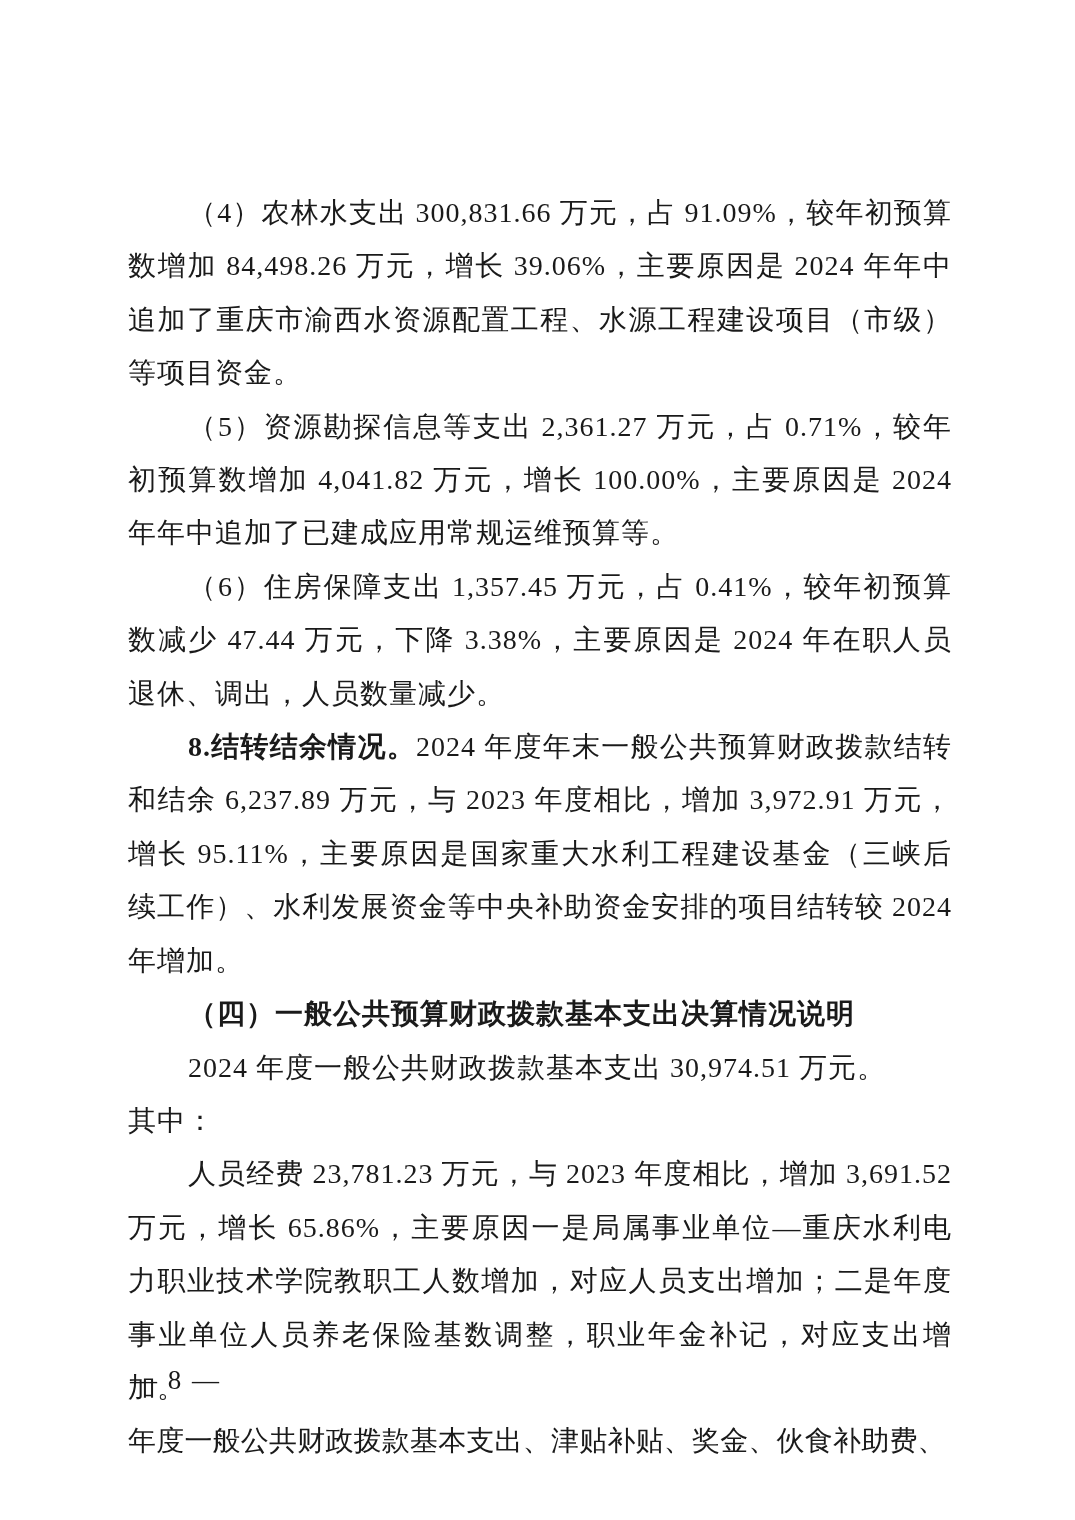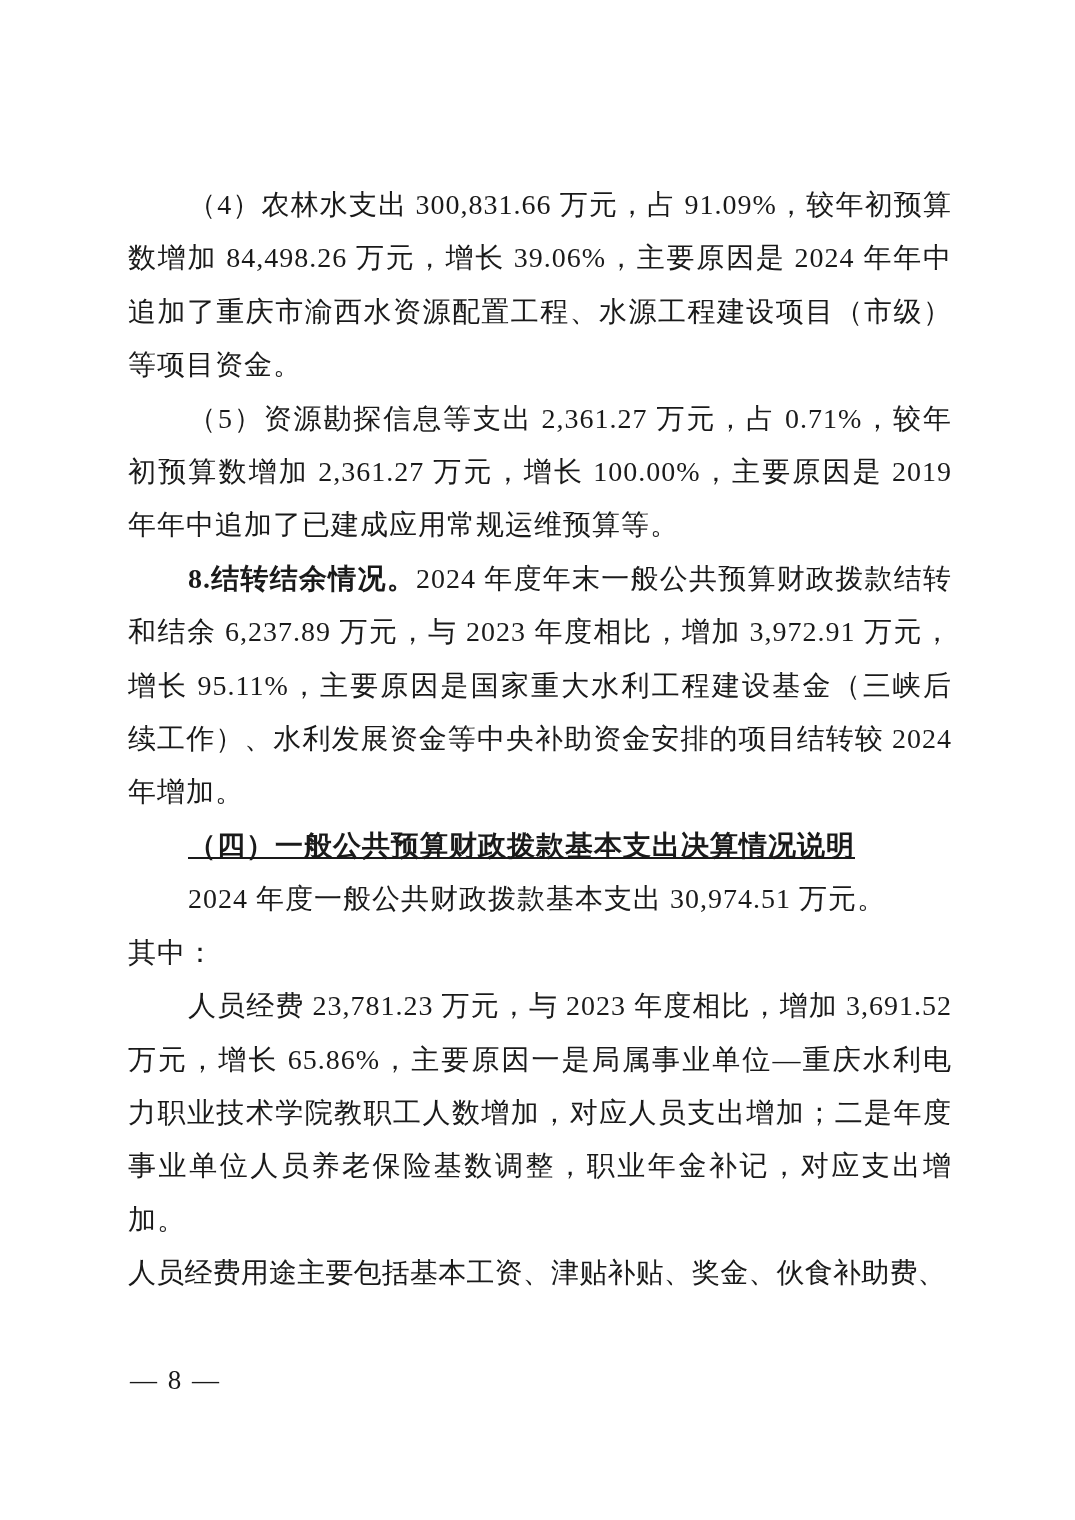--- a/index.html
+++ b/index.html
@@ -14,21 +14,21 @@
       height: 1520px;
       margin: 0 auto;
       background: #ffffff;
       font-family: "Liberation Serif", "DejaVu Serif", serif;
       color: #1a1a1a;
       overflow: hidden;
     }
     .content {
       position: absolute;
       left: 128px;
-      top: 178px;
+      top: 186px;
       width: 824px;
       font-size: 28px;
       line-height: 53.4px;
       letter-spacing: 1px;
       text-align: justify;
       text-justify: inter-ideograph;
     }
     .content p {
       margin: 0;
       padding: 0;
@@ -36,21 +36,20 @@
     }
     .content p.no-indent {
       text-indent: 0;
     }
     .content p.cut-line {
       text-indent: 0;
       letter-spacing: 0.2px;
     }
     .section-heading {
       font-weight: bold;
-      text-decoration: underline;
     }
     .bold-lead {
       font-weight: bold;
     }
     .footer {
       position: absolute;
       left: 130px;
       top: 1362px;
       font-size: 27px;
       line-height: 36px;
@@ -59,33 +58,34 @@
     }
   </style>
 </head>
 <body>
 
 <div class="page">
   <div class="content">
 
     <p>（4）农林水支出 300,831.66 万元，占 91.09%，较年初预算数增加 84,498.26 万元，增长 39.06%，主要原因是 2024 年年中追加了重庆市渝西水资源配置工程、水源工程建设项目（市级）等项目资金。</p>
 
-    <p>（5）资源勘探信息等支出 2,361.27 万元，占 0.71%，较年初预算数增加 2,361.27 万元，增长 100.00%，主要原因是 2019 年年中追加了已建成应用常规运维预算等。</p>
+    <p>（5）资源勘探信息等支出 2,361.27 万元，占 0.71%，较年初预算数增加 4,041.82 万元，增长 100.00%，主要原因是 2024 年年中追加了已建成应用常规运维预算等。</p>
 
+    <p>（6）住房保障支出 1,357.45 万元，占 0.41%，较年初预算数减少 47.44 万元，下降 3.38%，主要原因是 2024 年在职人员退休、调出，人员数量减少。</p>
 
     <p><span class="bold-lead">8.结转结余情况。</span><span>2024 年度年末一般公共预算财政拨款结转和结余 6,237.89 万元，与 2023 年度相比，增加 3,972.91 万元，增长 95.11%，主要原因是国家重大水利工程建设基金（三峡后续工作）、水利发展资金等中央补助资金安排的项目结转较 2024 年增加。</span></p>
 
     <p class="section-heading">（四）一般公共预算财政拨款基本支出决算情况说明</p>
 
     <p>2024 年度一般公共财政拨款基本支出 30,974.51 万元。</p>
 
     <p class="no-indent">其中：</p>
 
     <p>人员经费 23,781.23 万元，与 2023 年度相比，增加 3,691.52 万元，增长 65.86%，主要原因一是局属事业单位—重庆水利电力职业技术学院教职工人数增加，对应人员支出增加；二是年度事业单位人员养老保险基数调整，职业年金补记，对应支出增加。</p>
 
-    <p class="cut-line">人员经费用途主要包括基本工资、津贴补贴、奖金、伙食补助费、</p>
+    <p class="cut-line">年度一般公共财政拨款基本支出、津贴补贴、奖金、伙食补助费、</p>
 
   </div>
 
   <div class="footer">
     <span>— 8 —</span>
   </div>
 </div>
 
 </body></html>

